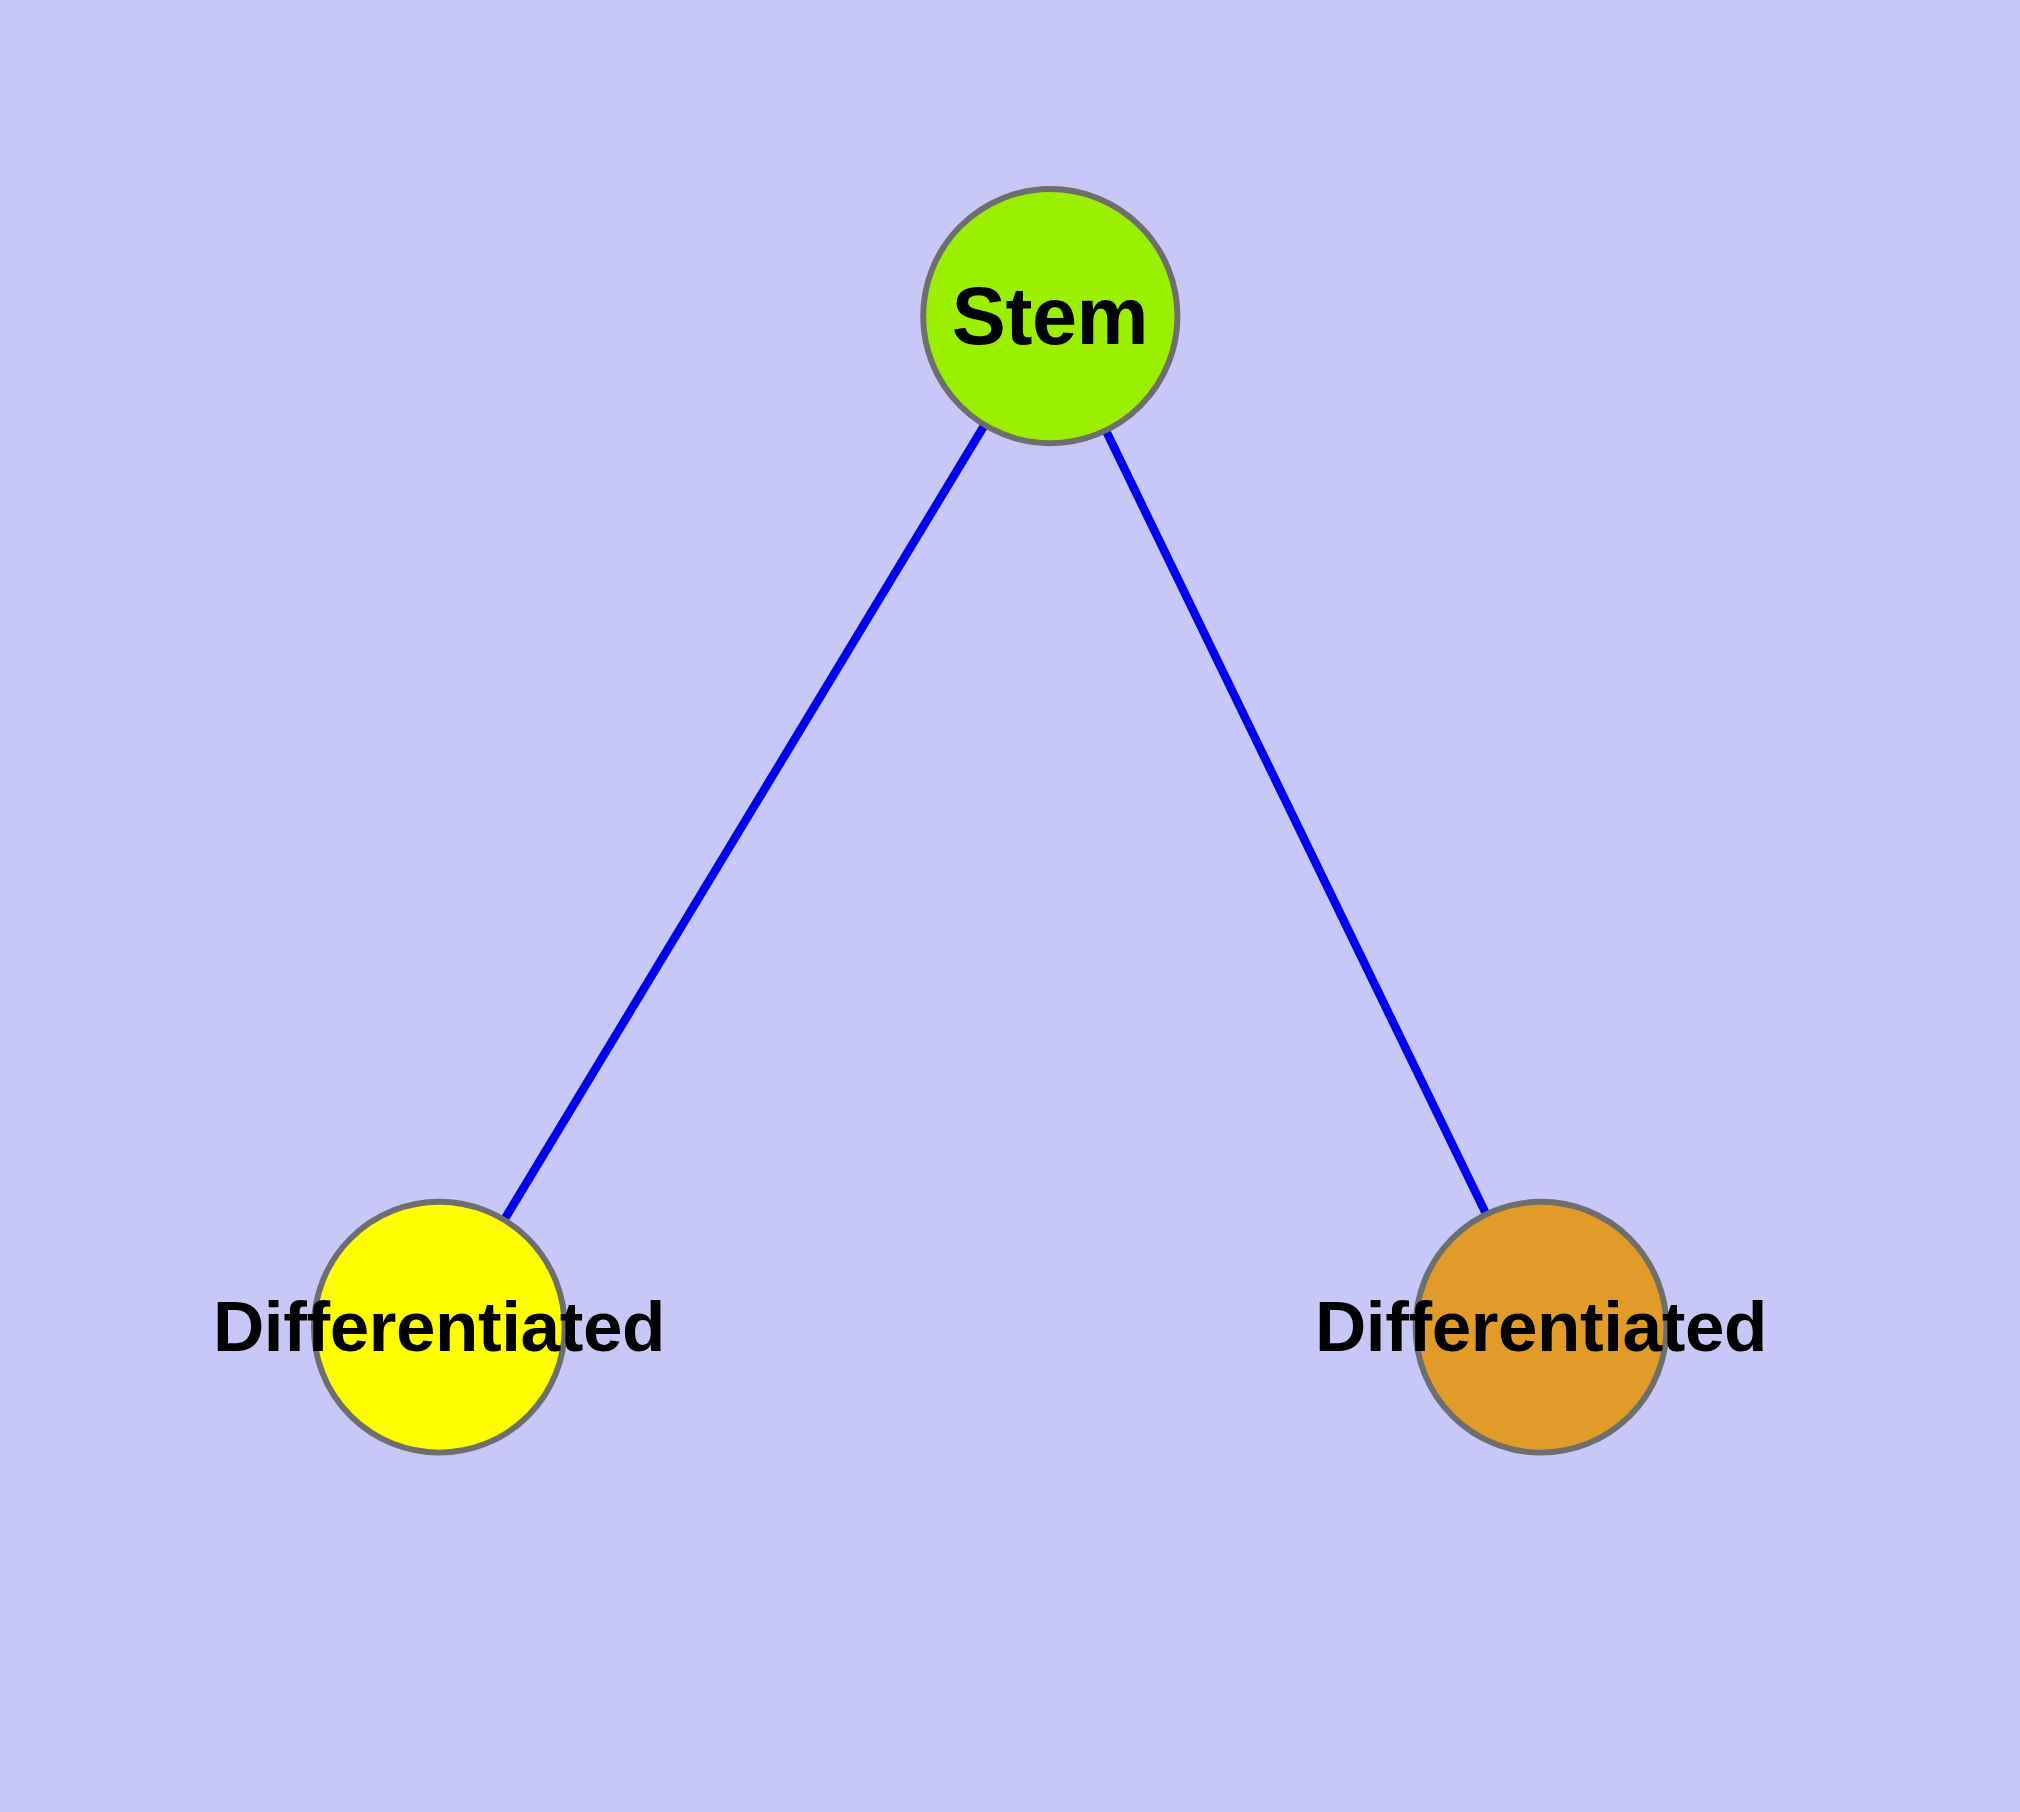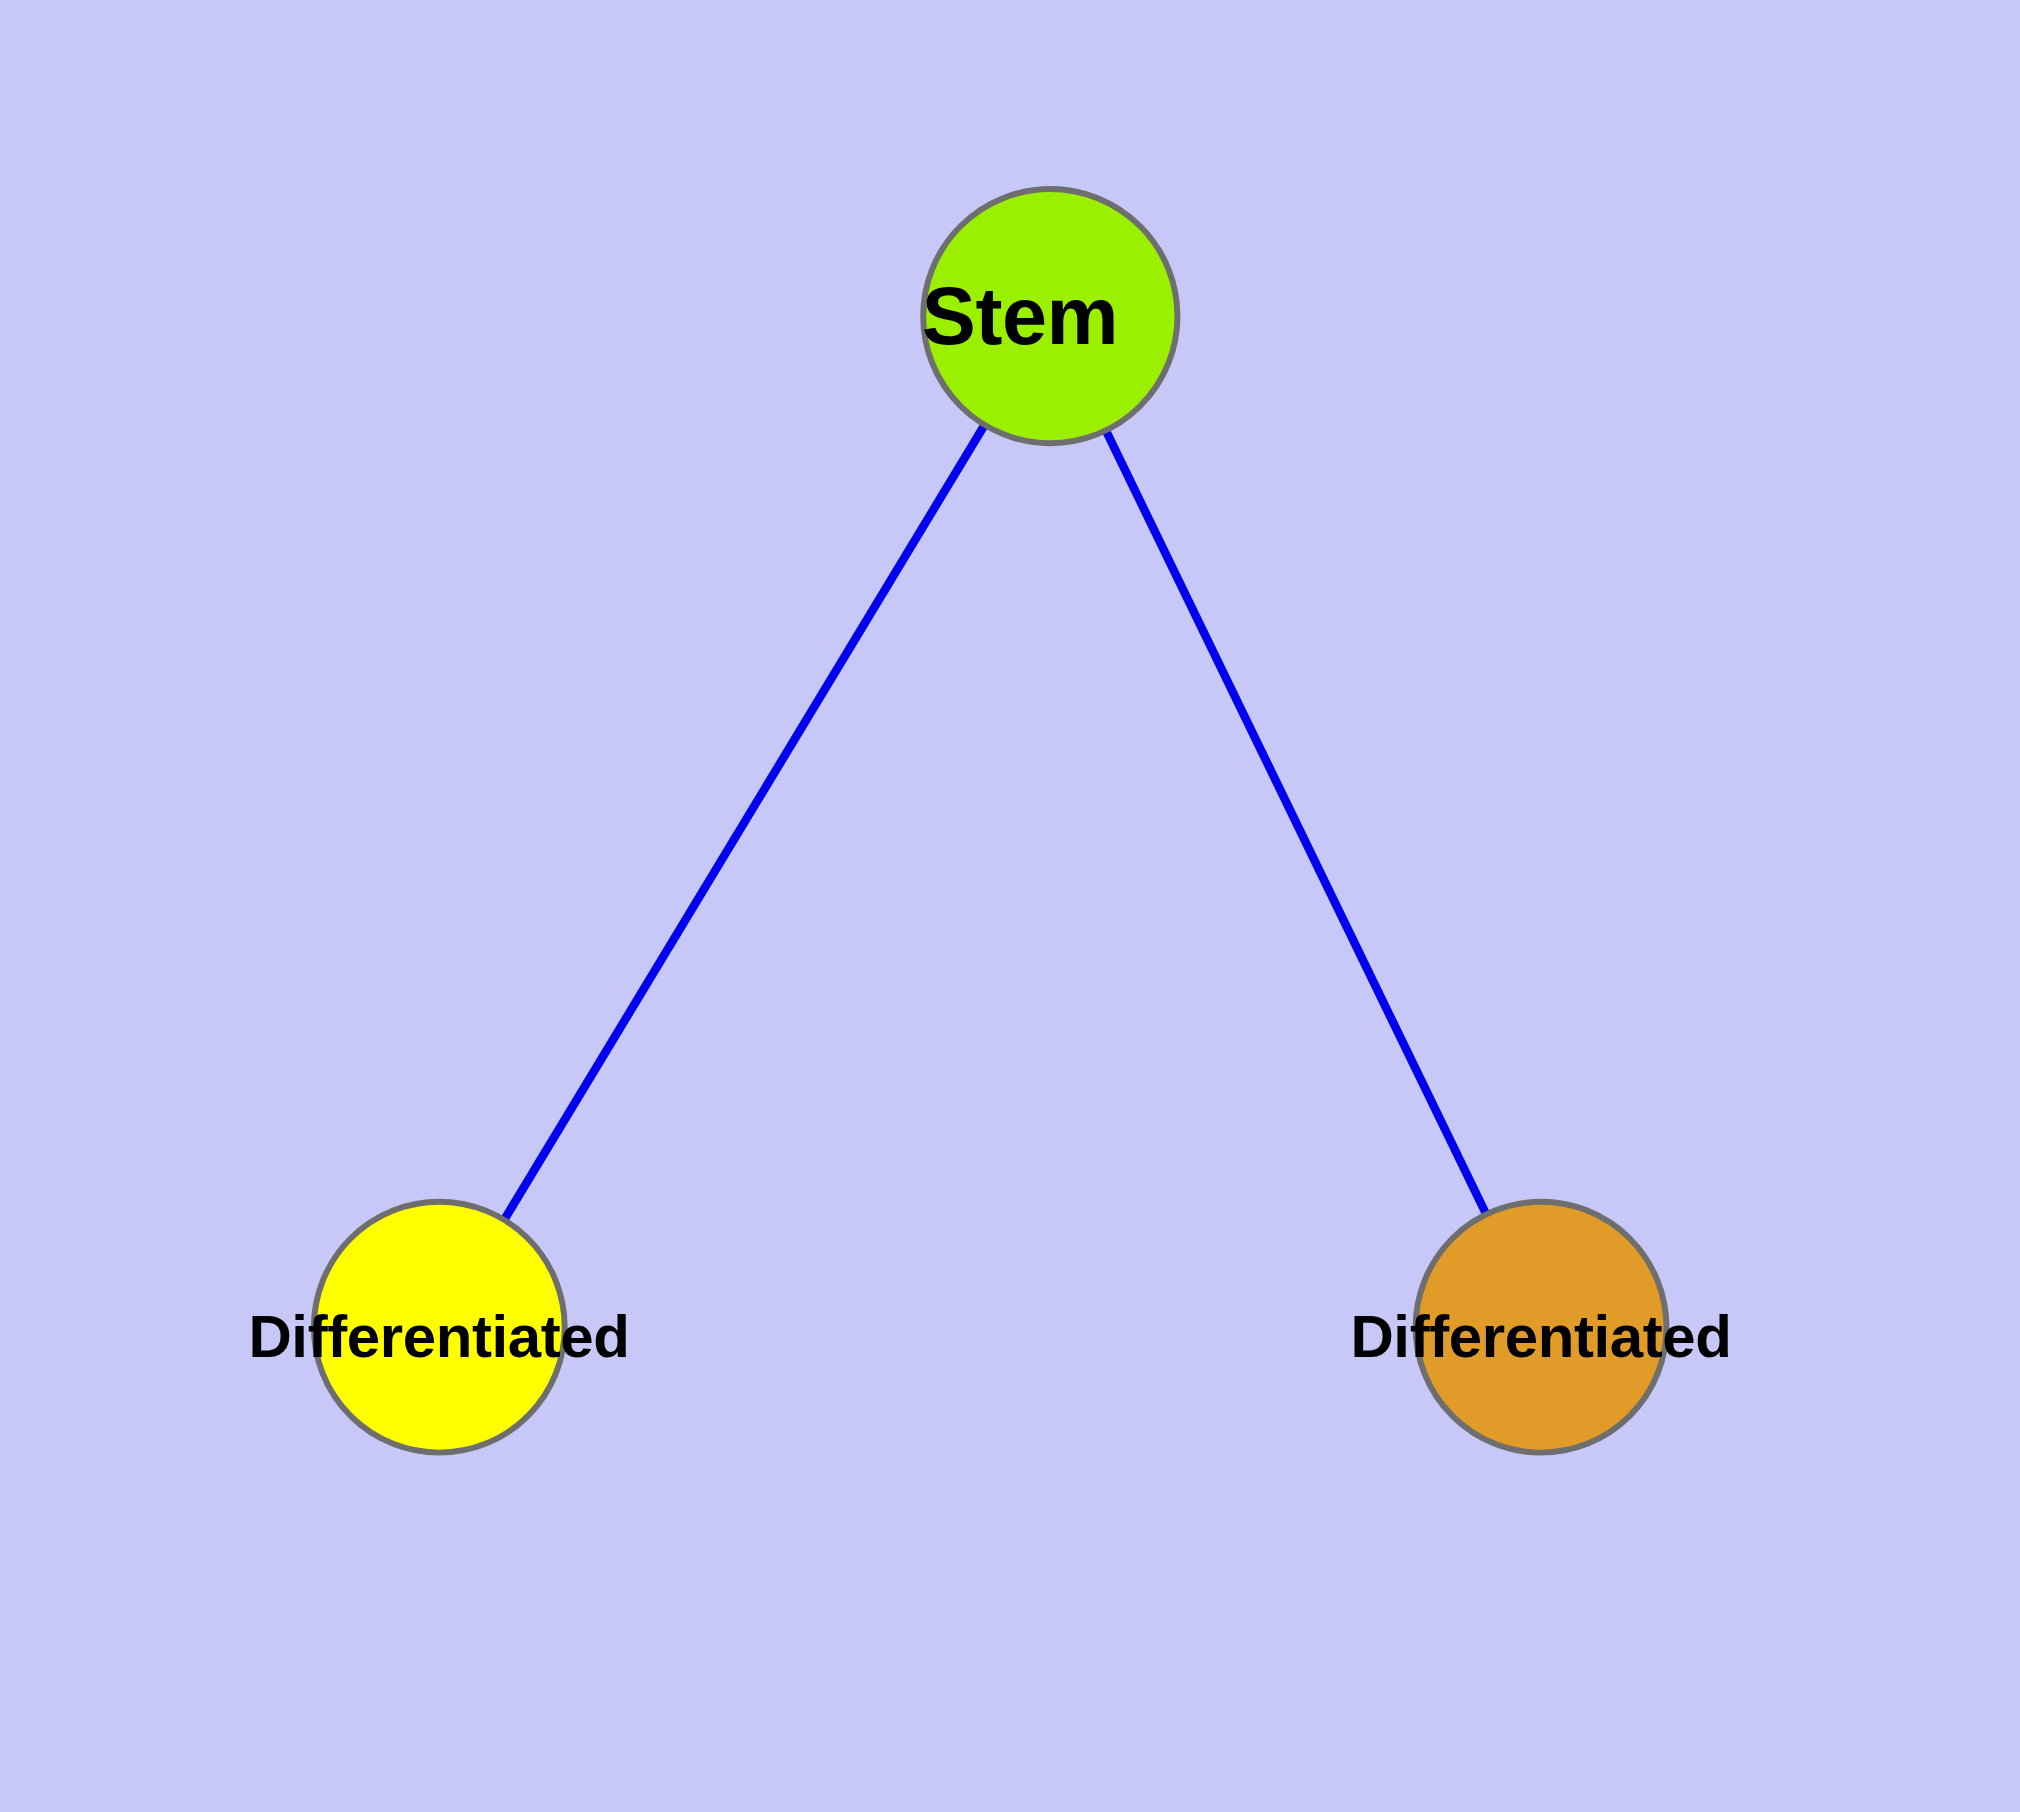--- a/index.html
+++ b/index.html
@@ -38,22 +38,21 @@
     white-space: pre;
     line-height: 1.04;
     letter-spacing: -0.4px;
     transform: translate(-50%, -50%);
     pointer-events: none;
   }
   #label-stem {
     font-size: 81px;
   }
   #label-type-a, #label-type-b {
-    font-size: 60px;
-    margin-top: 10px;
+    font-size: 71px;
   }
 </style>
 </head>
 <body>
 
 <div id="canvas">
 
   <div id="plot-background" style="background: rgb(200, 200, 248);"></div>
 
   <svg id="graph-svg" viewBox="0 0 2384 2138" xmlns="http://www.w3.org/2000/svg">
@@ -61,20 +60,20 @@
       <line x1="1172.7937825644153" y1="482.54787434209794" x2="588.3441060253087" y2="1449.605383511521" stroke="#0000ee" stroke-width="10" stroke-linecap="butt"></line>
       <line x1="1294.8880017504412" y1="488.15438011792116" x2="1758.6189981401562" y2="1443.6484711247087" stroke="#0000ee" stroke-width="10" stroke-linecap="butt"></line>
     </g>
     <g>
       <circle cx="1239" cy="373" r="150" fill="#9bf000" stroke="#6e6e6e" stroke-width="7"></circle>
       <circle cx="518" cy="1566" r="148" fill="#ffff00" stroke="#6e6e6e" stroke-width="7"></circle>
       <circle cx="1818" cy="1566" r="148" fill="#e09b28" stroke="#6e6e6e" stroke-width="7"></circle>
     </g>
   </svg>
 
-  <div id="label-stem" class="node-label" style="left: 1020px; top: 316px; color: rgb(0, 0, 0);">Stem</div>
+  <div id="label-stem" class="node-label" style="left: 1050px; top: 316px; color: rgb(0, 0, 0);">Stem</div>
 
   <div id="label-type-a" class="node-label" style="left: 439px; top: 1327px; color: rgb(0, 0, 0);"><span>Differentiated</span><br></div>
 
   <div id="label-type-b" class="node-label" style="left: 1541px; top: 1327px; color: rgb(0, 0, 0);"><span>Differentiated</span><br></div>
 
 </div>
 
 
 </body></html>

